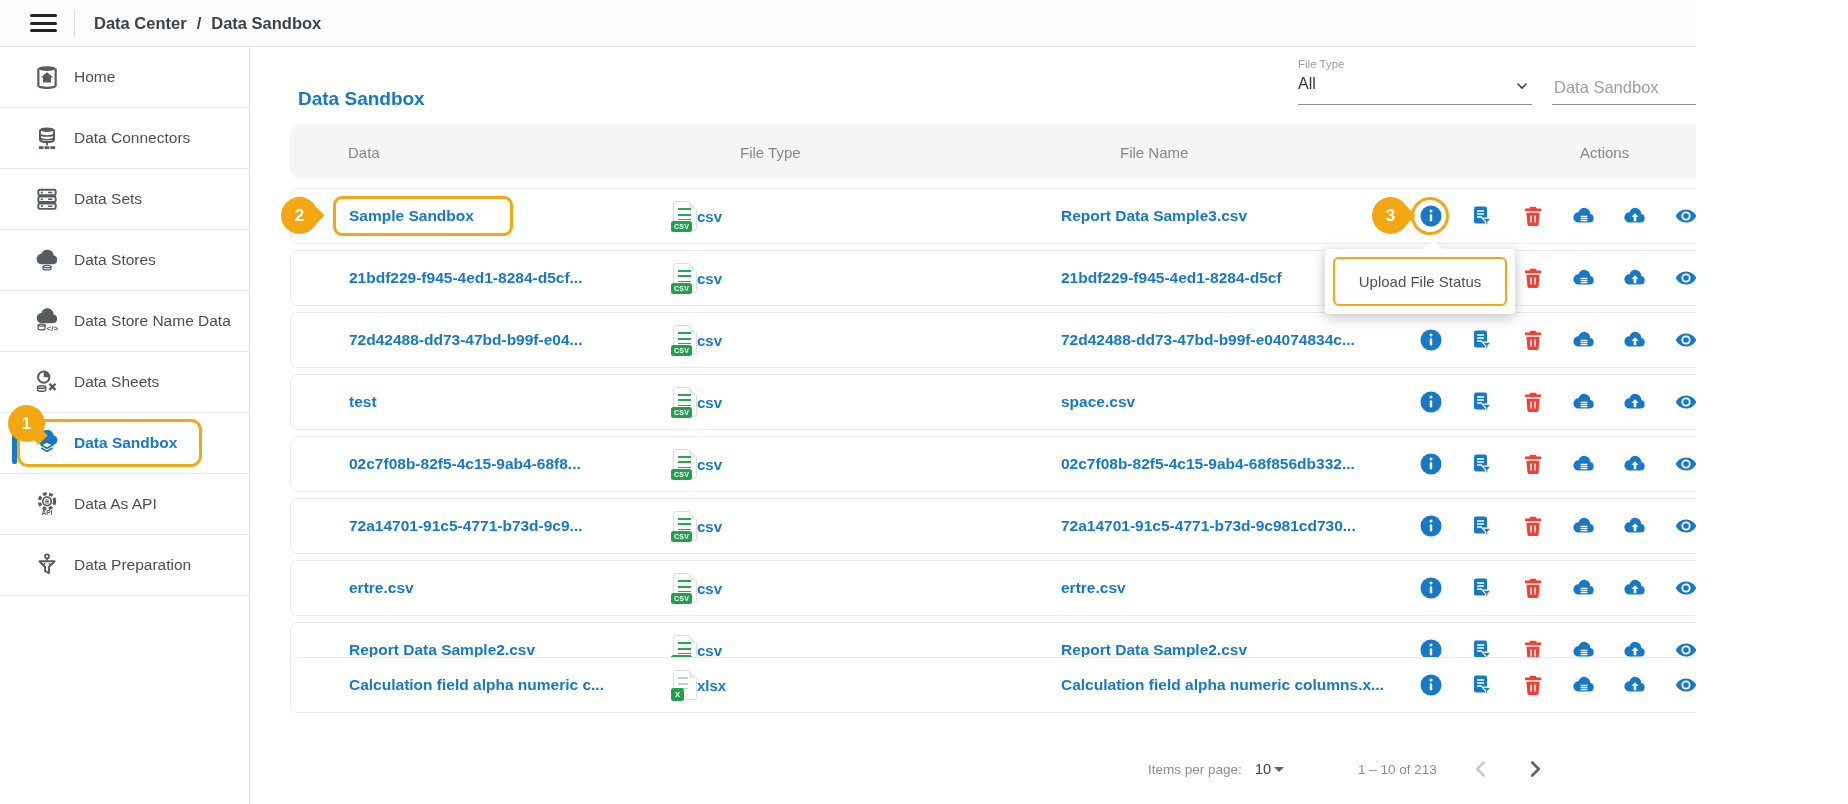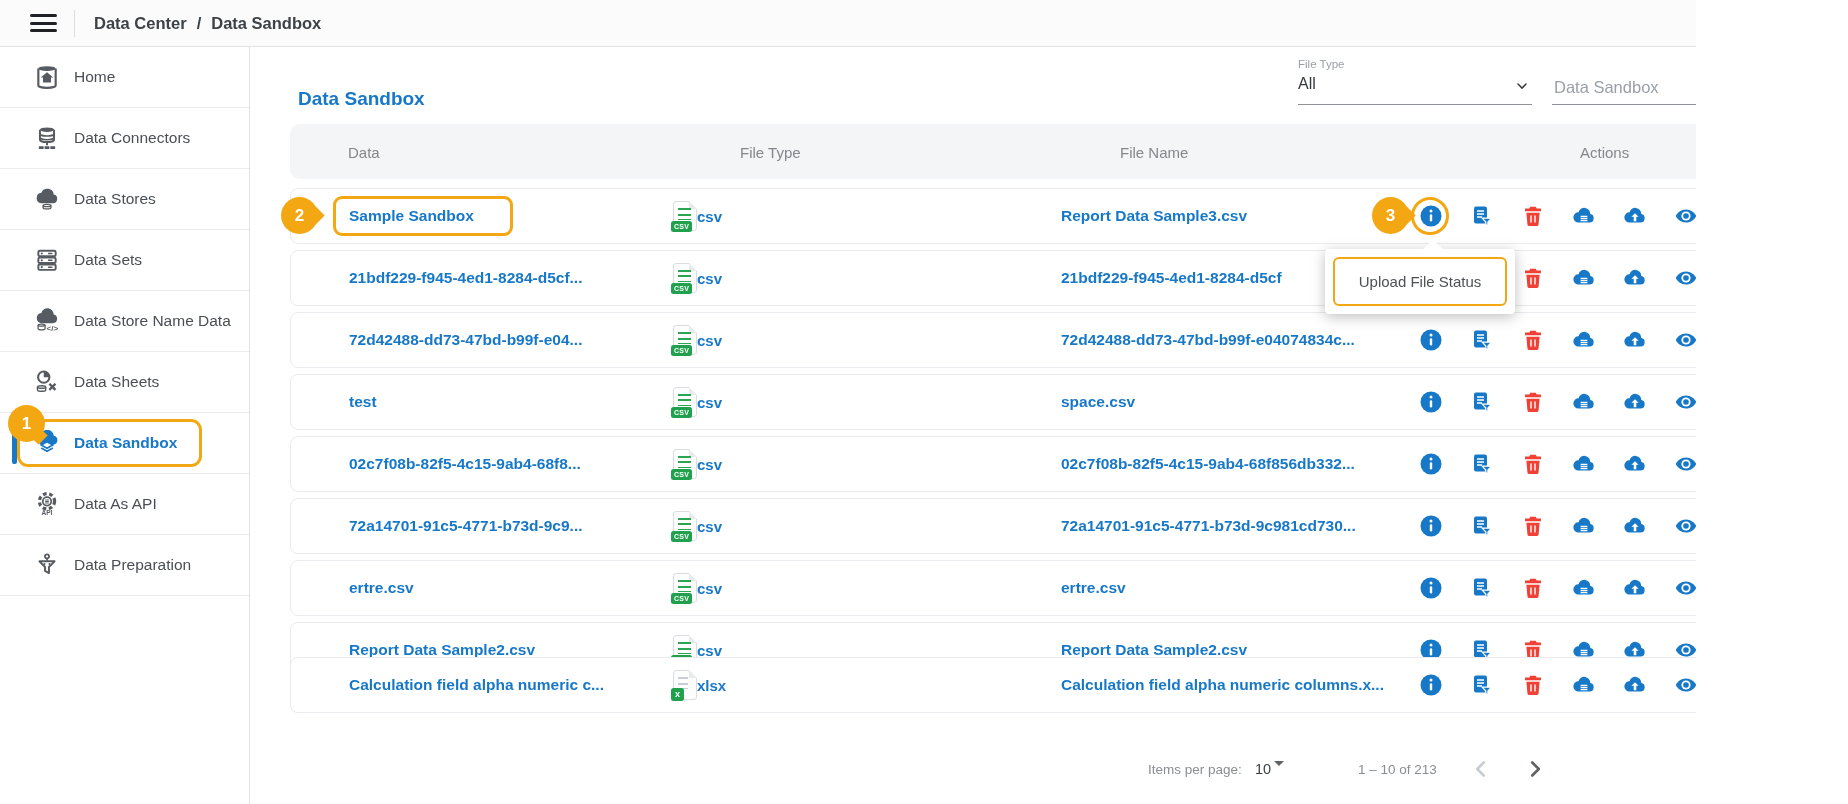--- a/index.html
+++ b/index.html
@@ -83,21 +83,21 @@
 
   
   .tooltip{position:absolute;left:1075px;top:202px;width:190px;background:#fff;border-radius:4px;box-shadow:0 3px 14px rgba(0,0,0,.25);padding:8px;z-index:40}
   .tooltip-arrow{position:absolute;top:-9px;left:98px;width:0;height:0;border-left:10px solid transparent;border-right:10px solid transparent;border-bottom:9px solid #fff}
   .tooltip-inner{border:2px solid var(--accent);border-radius:6px;padding:14px 4px;text-align:center;font-size:15px;color:#4d5156;font-weight:500;white-space:nowrap}
 
   
   .paginator{position:absolute;left:0;top:700px;width:1598px;height:44px}
   .paginator>*{position:absolute;top:50%;transform:translateY(-50%)}
   .pp-label{left:898px;font-size:13.5px;color:#8a8e93}
-  .pp-select{left:1005px;display:flex;align-items:flex-start;gap:3px;cursor:pointer}
+  .pp-select{left:1005px;display:flex;align-items:center;gap:3px;cursor:pointer}
   .pp-value{font-size:14.5px;color:#3c4145}
   .pp-caret{width:0;height:0;border-left:5px solid transparent;border-right:5px solid transparent;border-top:5px solid #5f6368}
   .pp-range{left:1108px;font-size:13.5px;color:#8a8e93}
   .pp-nav{width:26px;height:26px;cursor:pointer}
   .pp-prev{left:1218px;color:#c9cdd2}
   .pp-next{left:1272px;color:#5f6368}
 
   .scroll-thumb{position:absolute;left:1558px;top:505px;width:14px;height:196px;background:#c4c7ca;border-radius:7px;z-index:50;cursor:pointer}
 </style>
 </head>
@@ -145,42 +145,42 @@
               <path d="M5.5 8c0 1.2 2.9 2.2 6.5 2.2S18.5 9.2 18.5 8M5.5 11.4c0 1.2 2.9 2.2 6.5 2.2s6.5-1 6.5-2.2" fill="none" stroke="currentColor" stroke-width="1.5"></path>
               <path d="M12 15.7v3" stroke="currentColor" stroke-width="1.8"></path>
               <path d="M4.5 20.9h4.4M9.8 20.9h4.4M15.1 20.9h4.4" stroke="currentColor" stroke-width="2.6"></path>
             </svg>
           </span>
     <span class="sb-label">Data Connectors</span>
   </div>
         <div class="sb-item">
 
     <span class="sb-icon">
-            <svg viewBox="0 0 24 24" fill="currentColor">
-              <path d="M6.6 16h10.8a4.1 4.1 0 0 0 .8-8.1A5.9 5.9 0 0 0 6.8 6.3a4.9 4.9 0 0 0-.2 9.7z"></path>
-              <ellipse cx="12" cy="18" rx="3.6" ry="1.1" fill="#fff" stroke="currentColor" stroke-width="1.2"></ellipse>
-              <path d="M8.4 18v2c0 .7 1.6 1.2 3.6 1.2s3.6-.5 3.6-1.2v-2" fill="none" stroke="currentColor" stroke-width="1.2"></path>
-            </svg>
-          </span>
-    <span class="sb-label">Data Stores</span>
-  </div>
-        <div class="sb-item">
-
-    <span class="sb-icon">
             <svg viewBox="0 0 24 24" fill="none" stroke="currentColor" stroke-width="1.8">
               <rect x="4" y="3.5" width="16" height="5" rx="1.3"></rect>
               <rect x="4" y="9.8" width="16" height="5" rx="1.3"></rect>
               <rect x="4" y="16.1" width="16" height="5" rx="1.3"></rect>
               <circle cx="7.2" cy="6" r="1" fill="currentColor" stroke="none"></circle>
               <circle cx="7.2" cy="12.3" r="1" fill="currentColor" stroke="none"></circle>
               <circle cx="7.2" cy="18.6" r="1" fill="currentColor" stroke="none"></circle>
               <path d="M13 6h4M13 12.3h4M13 18.6h4" stroke-width="1.4"></path>
             </svg>
           </span>
     <span class="sb-label">Data Sets</span>
+  </div>
+        <div class="sb-item">
+
+    <span class="sb-icon">
+            <svg viewBox="0 0 24 24" fill="currentColor">
+              <path d="M6.6 16h10.8a4.1 4.1 0 0 0 .8-8.1A5.9 5.9 0 0 0 6.8 6.3a4.9 4.9 0 0 0-.2 9.7z"></path>
+              <ellipse cx="12" cy="18" rx="3.6" ry="1.1" fill="#fff" stroke="currentColor" stroke-width="1.2"></ellipse>
+              <path d="M8.4 18v2c0 .7 1.6 1.2 3.6 1.2s3.6-.5 3.6-1.2v-2" fill="none" stroke="currentColor" stroke-width="1.2"></path>
+            </svg>
+          </span>
+    <span class="sb-label">Data Stores</span>
   </div>
         <div class="sb-item">
 
     <span class="sb-icon">
             <svg viewBox="0 0 24 24" fill="currentColor">
               <path d="M6.6 14h10.8a4 4 0 0 0 .8-7.9A5.8 5.8 0 0 0 6.8 4.5 4.8 4.8 0 0 0 6.6 14z"></path>
               <ellipse cx="7" cy="15.8" rx="3.2" ry="1" fill="none" stroke="currentColor" stroke-width="1.2"></ellipse>
               <path d="M3.8 15.8v3.4c0 .6 1.4 1 3.2 1s3.2-.4 3.2-1v-3.4" fill="none" stroke="currentColor" stroke-width="1.2"></path>
               <text x="17" y="21" font-size="7.5" font-weight="bold" text-anchor="middle" fill="currentColor">&lt;/&gt;</text>
             </svg>

